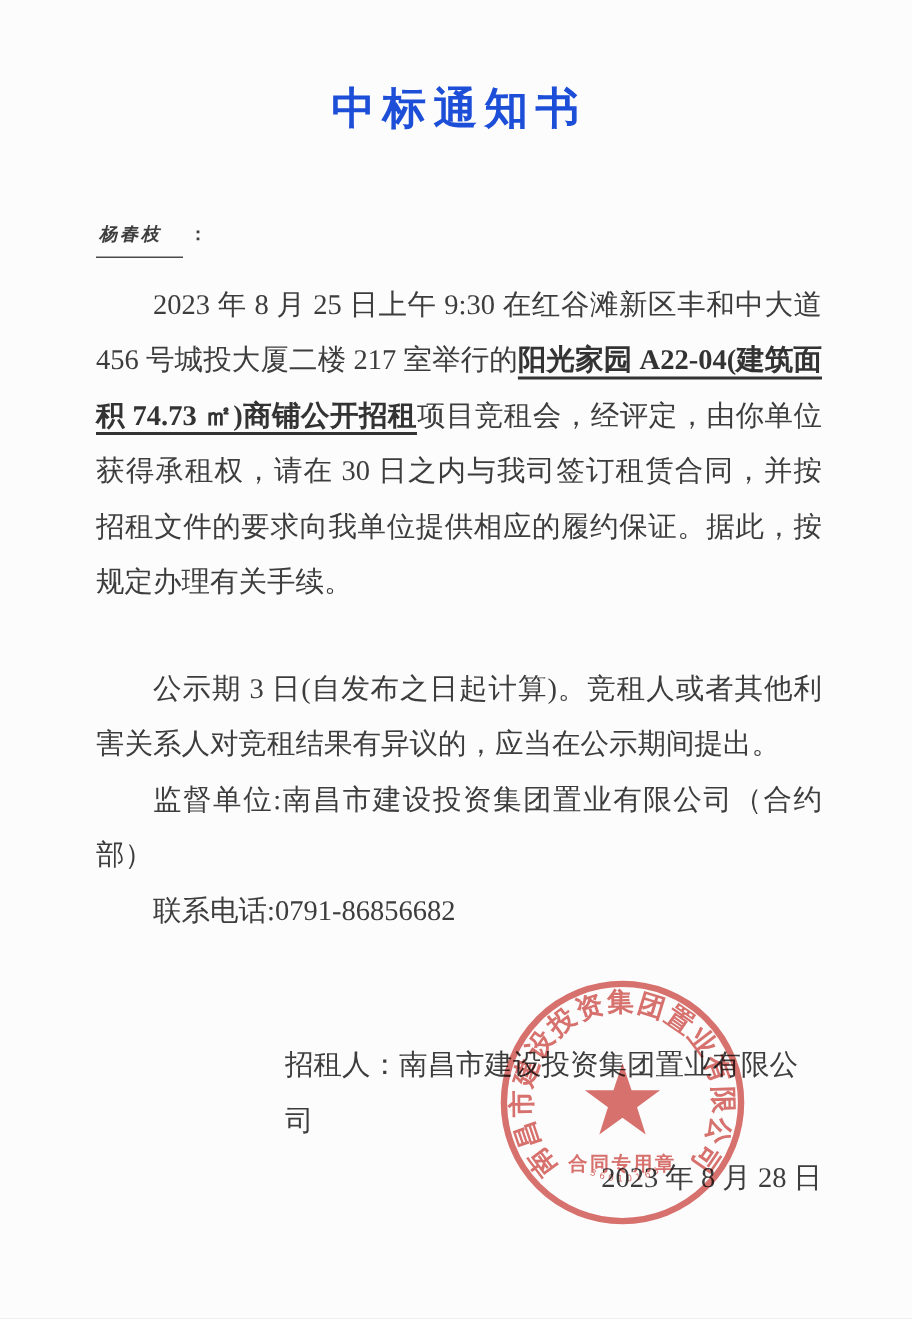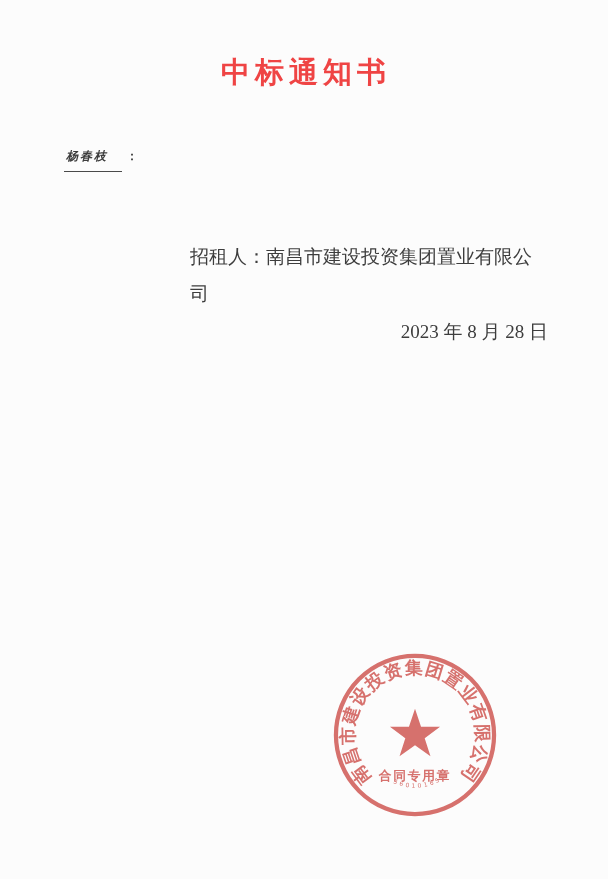--- a/index.html
+++ b/index.html
@@ -18,21 +18,21 @@
     position: absolute;
     inset: 0;
     padding: 40px 60px 0 64px;
   }
   .doc-title {
     margin-top: 13px;
     font-size: 29px;
     font-weight: bold;
     text-align: center;
     letter-spacing: 5px;
-    color: #ef4444;
+    color: #1d4ed8;
   }
   .salutation {
     margin-top: 49px;
     font-size: 12px;
     line-height: 28px;
   }
   .salutation .name {
     display: inline-block;
     font-weight: bold;
     font-style: italic;
@@ -109,22 +109,30 @@
 
 <div class="page">
   <div class="content">
 
     <h1 class="doc-title">中标通知书</h1>
 
     <div class="salutation">
       <span class="name">杨春枝</span><span class="colon">：</span>
     </div>
 
+    <div class="body-text para p1">
+      <span>2023 年 8 月 25 日上午 9:30 在红谷滩新区丰和中大道 456 号城投大厦二楼 217 室举行的</span><span class="em-underline">阳光家园 A22-04(建筑面积 74.73 ㎡)商铺公开招租</span><span>项目竞租会，经评定，由你单位获得承租权，请在 30 日之内与我司签订租赁合同，并按招租文件的要求向我单位提供相应的履约保证。据此，按规定办理有关手续。</span>
+    </div>
 
 
+    <div class="body-text notice-block">
+      <div class="para">公示期 3 日(自发布之日起计算)。竞租人或者其他利害关系人对竞租结果有异议的，应当在公示期间提出。</div>
+      <div class="para">监督单位:南昌市建设投资集团置业有限公司（合约部）</div>
+      <div class="para">联系电话:0791-86856682</div>
+    </div>
 
     <div class="sig-block">
       <div>
         <span>招租人：</span><span>南昌市建设投资集团置业有限公司</span>
       </div>
       <div class="sig-date">2023 年 8 月 28 日</div>
     </div>
 
   </div>
 

